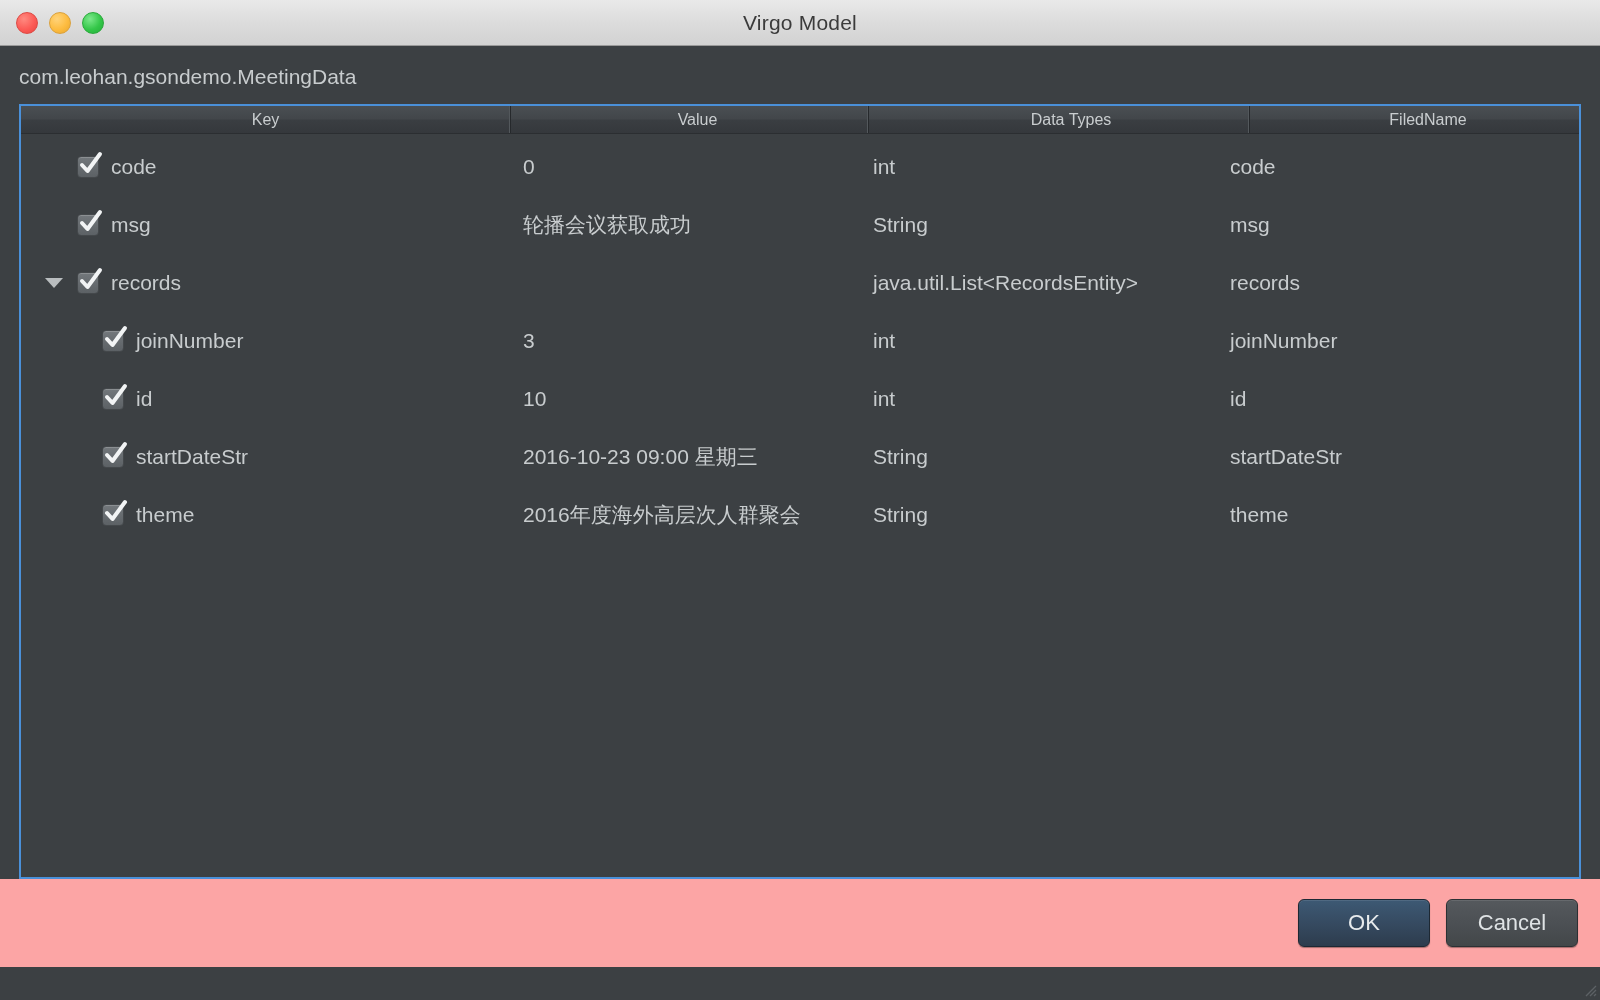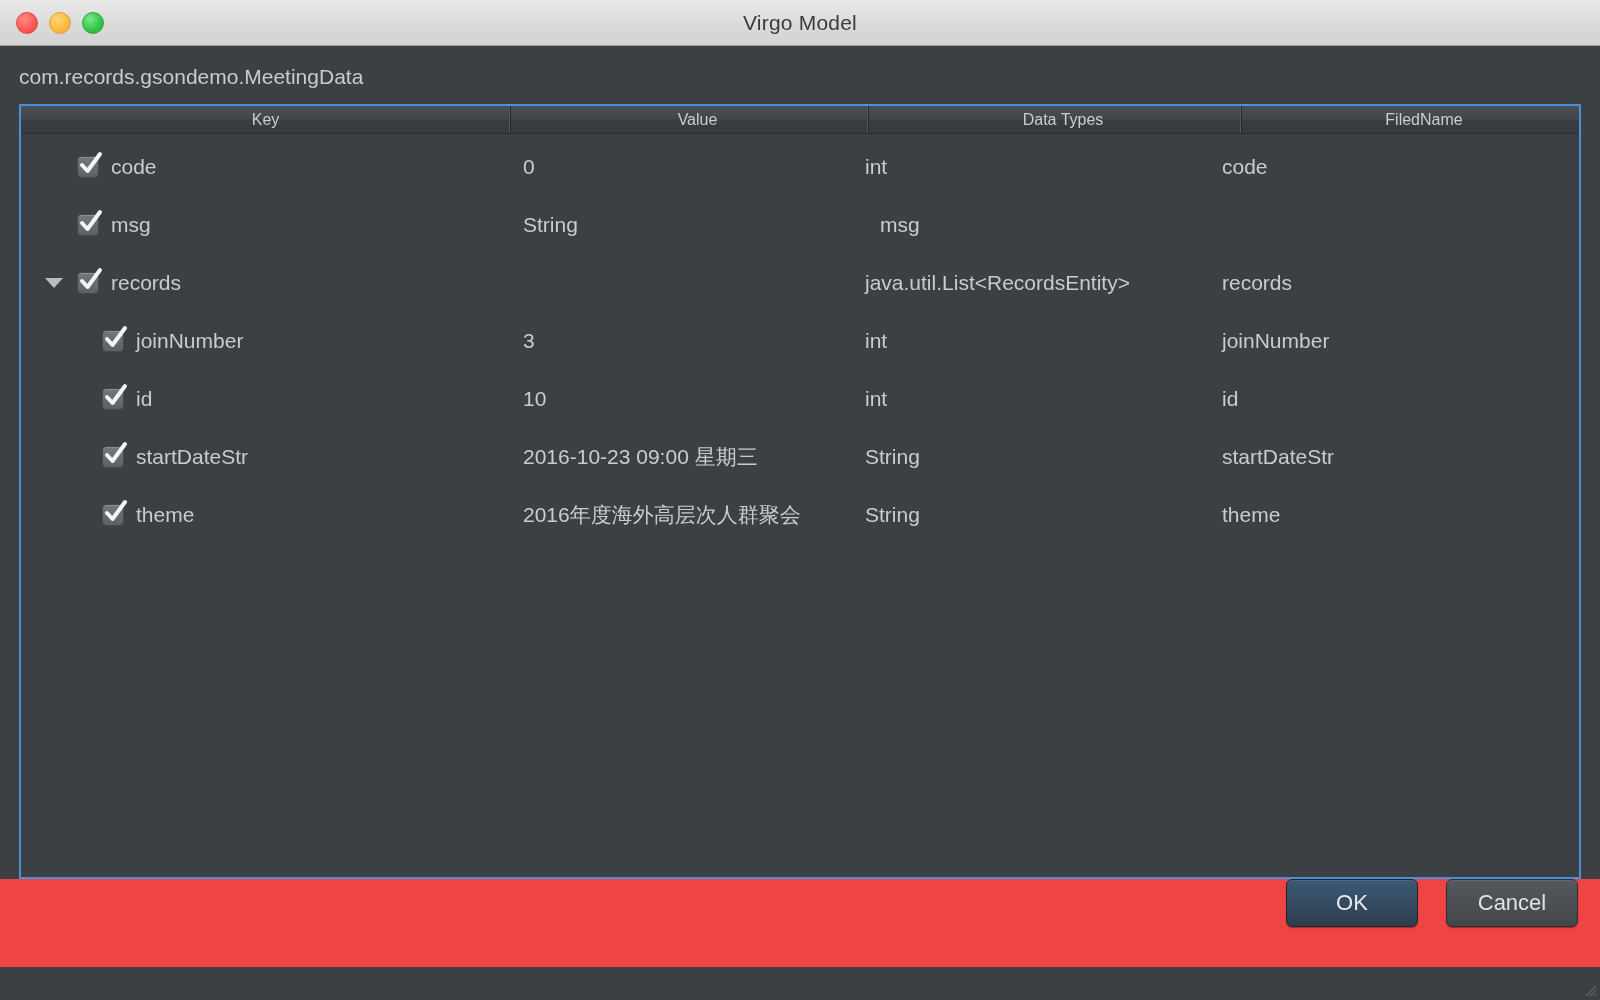--- a/index.html
+++ b/index.html
@@ -108,21 +108,21 @@
     color: #c9cdcf;
     height: 100%;
     border-right: 1px solid #26292c;
     box-shadow: inset -1px 0 0 #53585c;
     white-space: nowrap;
   }
   .th:last-child { border-right: none; box-shadow: none; margin-left: 11px; }
 
   .col-key   { width: 490px; flex: 0 0 490px; }
   .col-val   { width: 342px; flex: 0 0 342px; }
-  .col-type  { width: 357px; flex: 0 0 357px; }
+  .col-type  { width: 357px; flex: 0 0 357px; margin-left: 8px; }
   .col-field { flex: 1 1 auto; }
 
   #table-body {
     flex: 1 1 auto;
     overflow: hidden;
     padding-top: 4px;
   }
 
   .row {
     display: flex;
@@ -175,24 +175,25 @@
   }
   .cb svg { position: absolute; left: -3px; top: -7px; overflow: visible; }
 
   .key-label { margin-left: 2px; }
 
   
   #footer {
     flex: 0 0 88px;
     height: 88px;
     display: flex;
+    align-items: center;
     justify-content: flex-end;
     padding-right: 22px;
-    gap: 28px;
-    background: #ef4444;
+    gap: 16px;
+    background: #fca5a5;
   }
   .btn {
     height: 48px;
     min-width: 132px;
     border-radius: 6px;
     font-size: 22px;
     color: #dfe3e5;
     display: flex;
     align-items: center;
     justify-content: center;
@@ -229,21 +230,21 @@
     <div id="traffic">
       <span class="light close"></span>
       <span class="light min"></span>
       <span class="light max"></span>
     </div>
     <div id="window-title">Virgo Model</div>
   </div>
 
   <div id="body">
 
-    <div id="class-name">com.records.gsondemo.MeetingData</div>
+    <div id="class-name">com.leohan.gsondemo.MeetingData</div>
 
     <div id="table-wrap">
 
       <div id="table-header">
         <div class="th col-key">Key</div>
         <div class="th col-val">Value</div>
         <div class="th col-type">Data Types</div>
         <div class="th col-field">FiledName</div>
       </div>
 
@@ -267,20 +268,21 @@
             <div class="cell key col-key">
               <span class="indent"></span>
               <span class="twisty empty"></span>
               <span class="cb">
                 <svg width="30" height="30" viewBox="0 0 30 30">
                   <path d="M7 15 L12.5 21 L25 4" stroke="#f2f4f5" stroke-width="4" stroke-linecap="round" stroke-linejoin="round" fill="none"></path>
                 </svg>
               </span>
               <span class="key-label">msg</span>
             </div>
+            <div class="cell val col-val">轮播会议获取成功</div>
             <div class="cell type col-type">String</div>
             <div class="cell field col-field">msg</div>
           </div>
           <div class="row">
             <div class="cell key col-key">
               <span class="indent"></span>
               <span class="twisty">
                 <span class="tri"></span>
               </span>
               <span class="cb">

